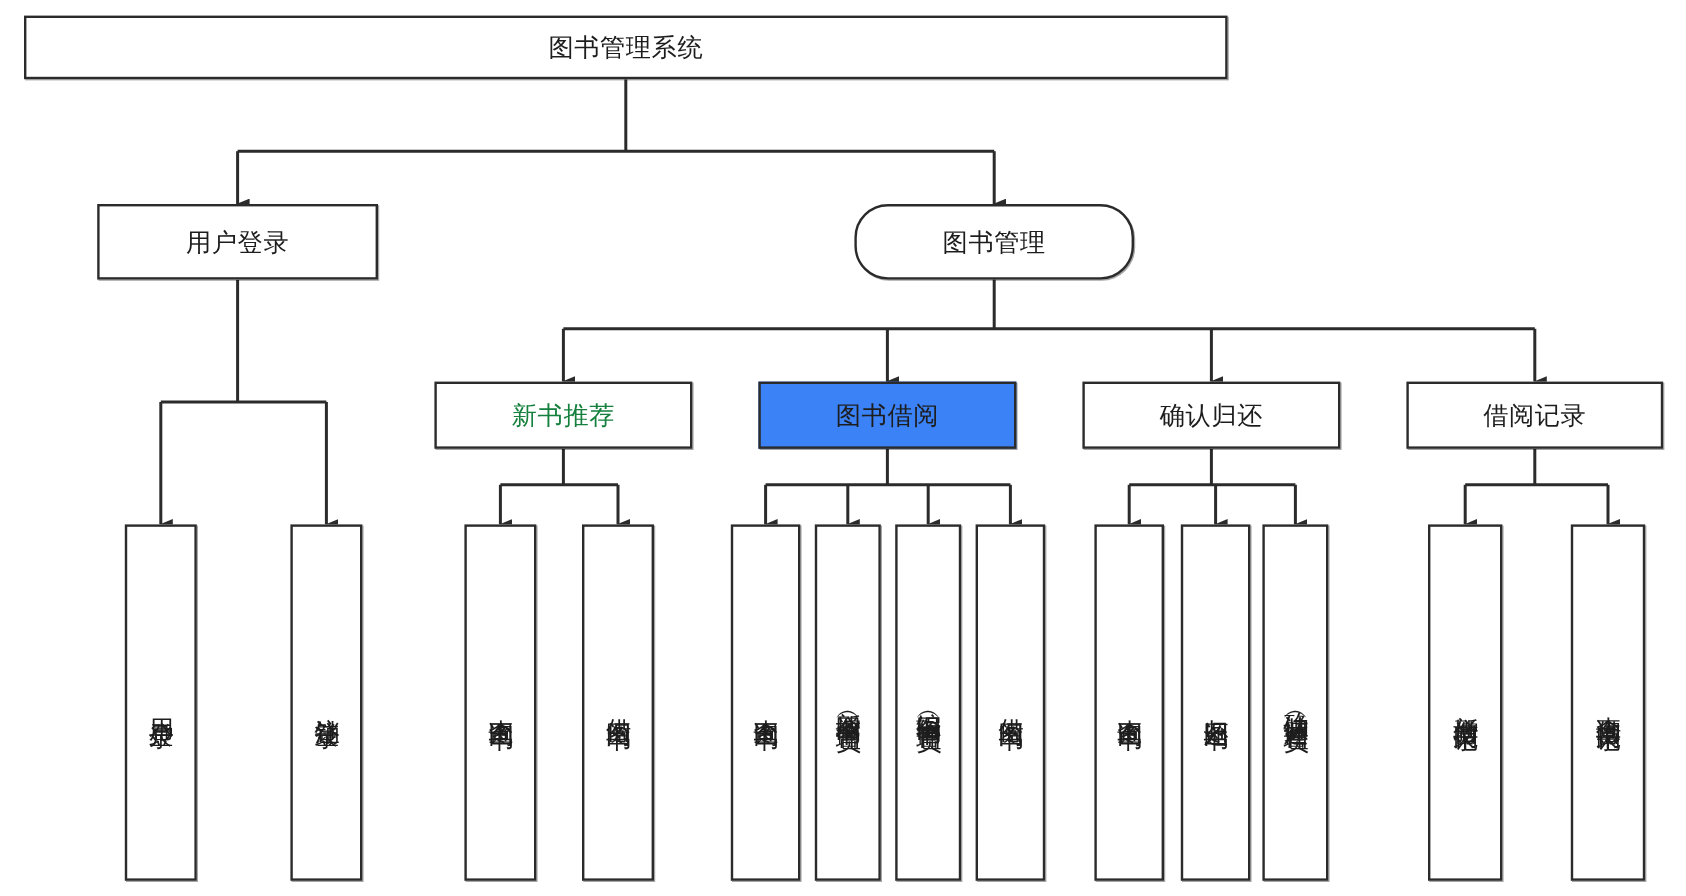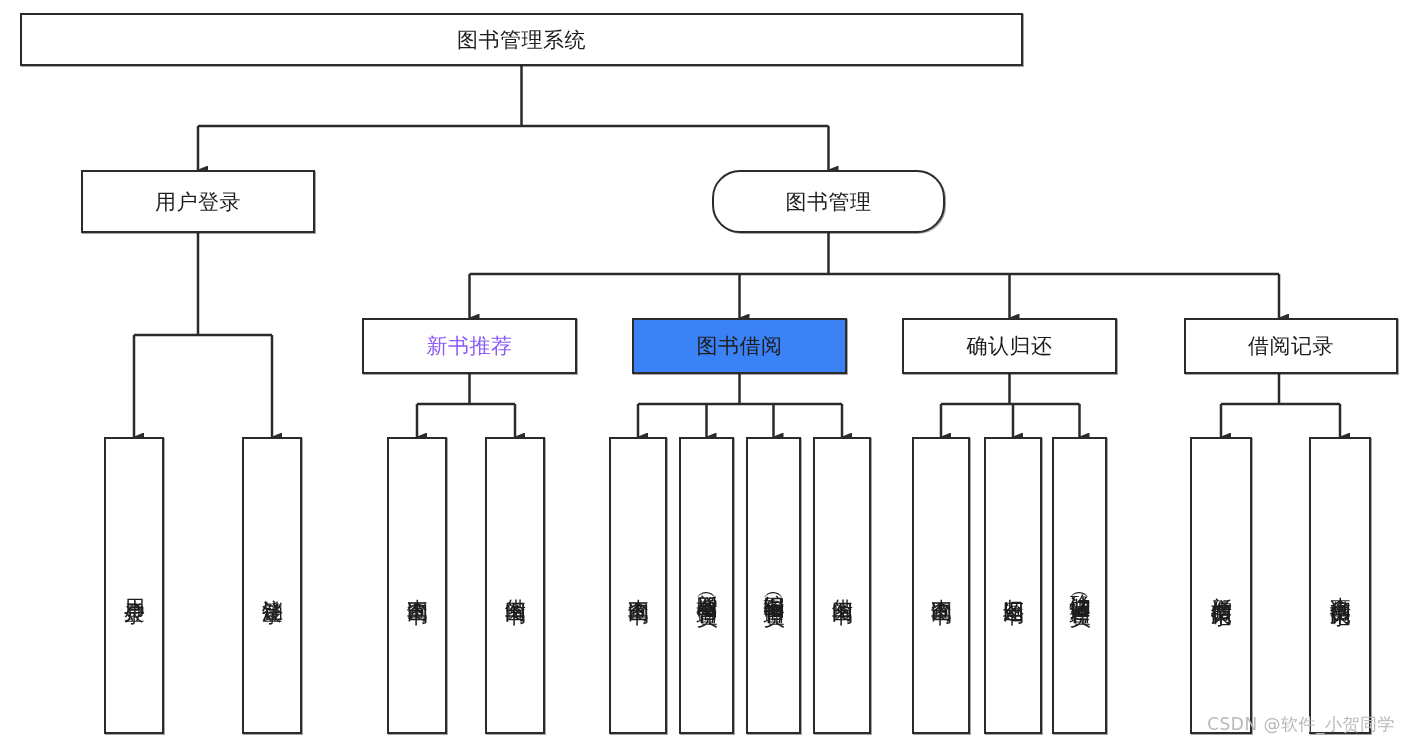--- a/index.html
+++ b/index.html
@@ -122,29 +122,29 @@
       <div class="node-box" style="left: 20px; top: 13px; width: 1003px; height: 53px; border-color: rgb(43, 43, 43); background: rgb(255, 255, 255);">
         <div class="node-label-h" style="color: rgb(29, 29, 29);">图书管理系统</div>
       </div>
       <div class="node-box" style="left: 81px; top: 170px; width: 234px; height: 63px; border-color: rgb(43, 43, 43); background: rgb(255, 255, 255);">
         <div class="node-label-h" style="color: rgb(29, 29, 29);">用户登录</div>
       </div>
       <div class="node-box" style="left: 712px; top: 170px; width: 233px; height: 63px; border-color: rgb(43, 43, 43); background: rgb(255, 255, 255); border-radius: 28px;">
         <div class="node-label-h" style="color: rgb(29, 29, 29);">图书管理</div>
       </div>
       <div class="node-box" style="left: 362px; top: 318px; width: 215px; height: 56px; border-color: rgb(43, 43, 43); background: rgb(255, 255, 255);">
-        <div class="node-label-h" style="color: #8b5cf6; border-radius: 11px;">新书推荐</div>
+        <div class="node-label-h" style="color: #15803d; border-radius: 11px;">新书推荐</div>
       </div>
       <div class="node-box" style="left: 632px; top: 318px; width: 215px; height: 56px; border-color: rgb(43, 43, 43); background: #3b82f6;">
         <div class="node-label-h" style="color: rgb(29, 29, 29);">图书借阅</div>
       </div>
       <div class="node-box" style="left: 902px; top: 318px; width: 215px; height: 56px; border-color: rgb(43, 43, 43); background: rgb(255, 255, 255);">
         <div class="node-label-h" style="color: rgb(29, 29, 29);">确认归还</div>
       </div>
-      <div class="node-box" style="left: 1172px; top: 318px; width: 214px; height: 56px; border-color: rgb(43, 43, 43); background: rgb(255, 255, 255); margin-left: 12px;">
+      <div class="node-box" style="left: 1172px; top: 318px; width: 214px; height: 56px; border-color: rgb(43, 43, 43); background: rgb(255, 255, 255);">
         <div class="node-label-h" style="color: rgb(29, 29, 29);">借阅记录</div>
       </div>
       <div class="node-box" style="left: 104px; top: 437px; width: 60px; height: 297px; border-color: rgb(43, 43, 43); background: rgb(255, 255, 255);">
         <div class="node-label-v" style="color: rgb(29, 29, 29);">用户登录</div>
       </div>
       <div class="node-box" style="left: 242px; top: 437px; width: 60px; height: 297px; border-color: rgb(43, 43, 43); background: rgb(255, 255, 255);">
         <div class="node-label-v" style="color: rgb(29, 29, 29);">注销登录</div>
       </div>
       <div class="node-box" style="left: 387px; top: 437px; width: 60px; height: 297px; border-color: rgb(43, 43, 43); background: rgb(255, 255, 255);">
         <div class="node-label-v" style="color: rgb(29, 29, 29);">查询图书</div>
@@ -174,14 +174,13 @@
         <div class="node-label-v" style="color: rgb(29, 29, 29);">确认归还（管理员）</div>
       </div>
       <div class="node-box" style="left: 1190px; top: 437px; width: 62px; height: 297px; border-color: rgb(43, 43, 43); background: rgb(255, 255, 255);">
         <div class="node-label-v" style="color: rgb(29, 29, 29);">新增借阅记录</div>
       </div>
       <div class="node-box" style="left: 1309px; top: 437px; width: 62px; height: 297px; border-color: rgb(43, 43, 43); background: rgb(255, 255, 255);">
         <div class="node-label-v" style="color: rgb(29, 29, 29);">查询借阅记录</div>
       </div>
     </div>
 
-  <div id="watermark">CSDN @软件_小贺同学</div>
 </div>
 
 </body></html>

